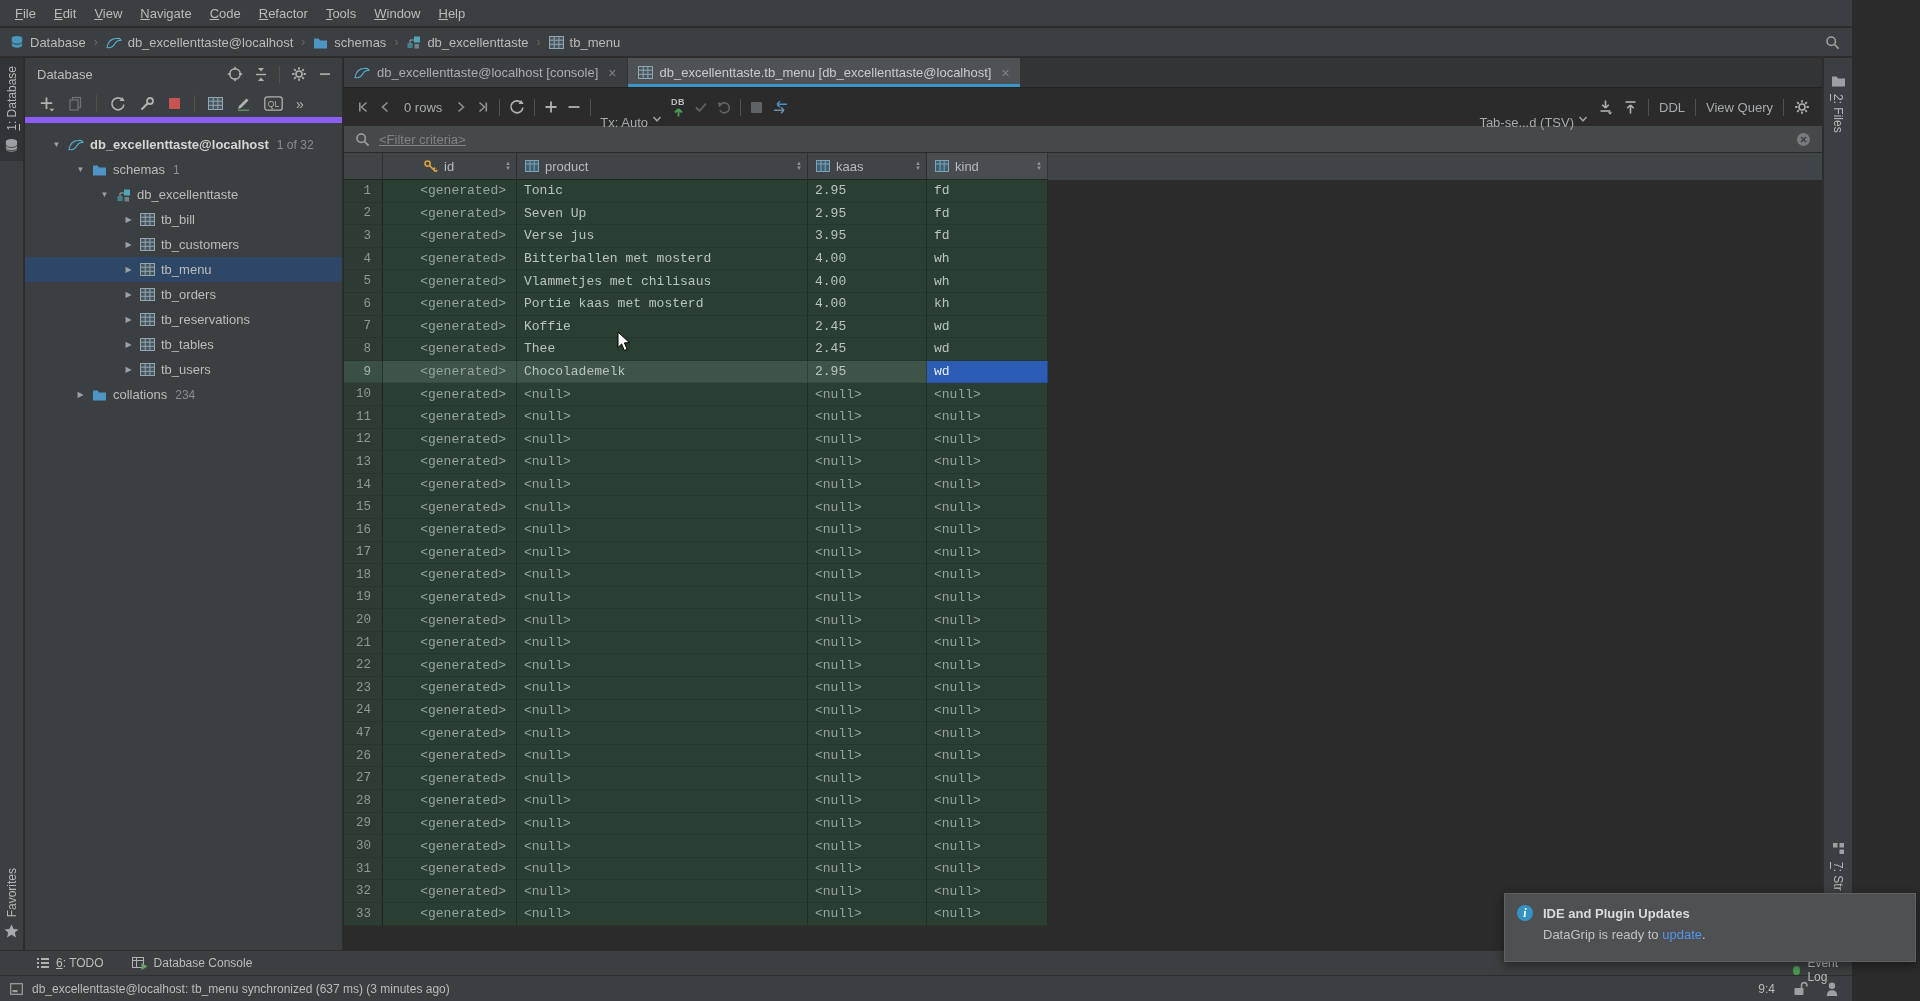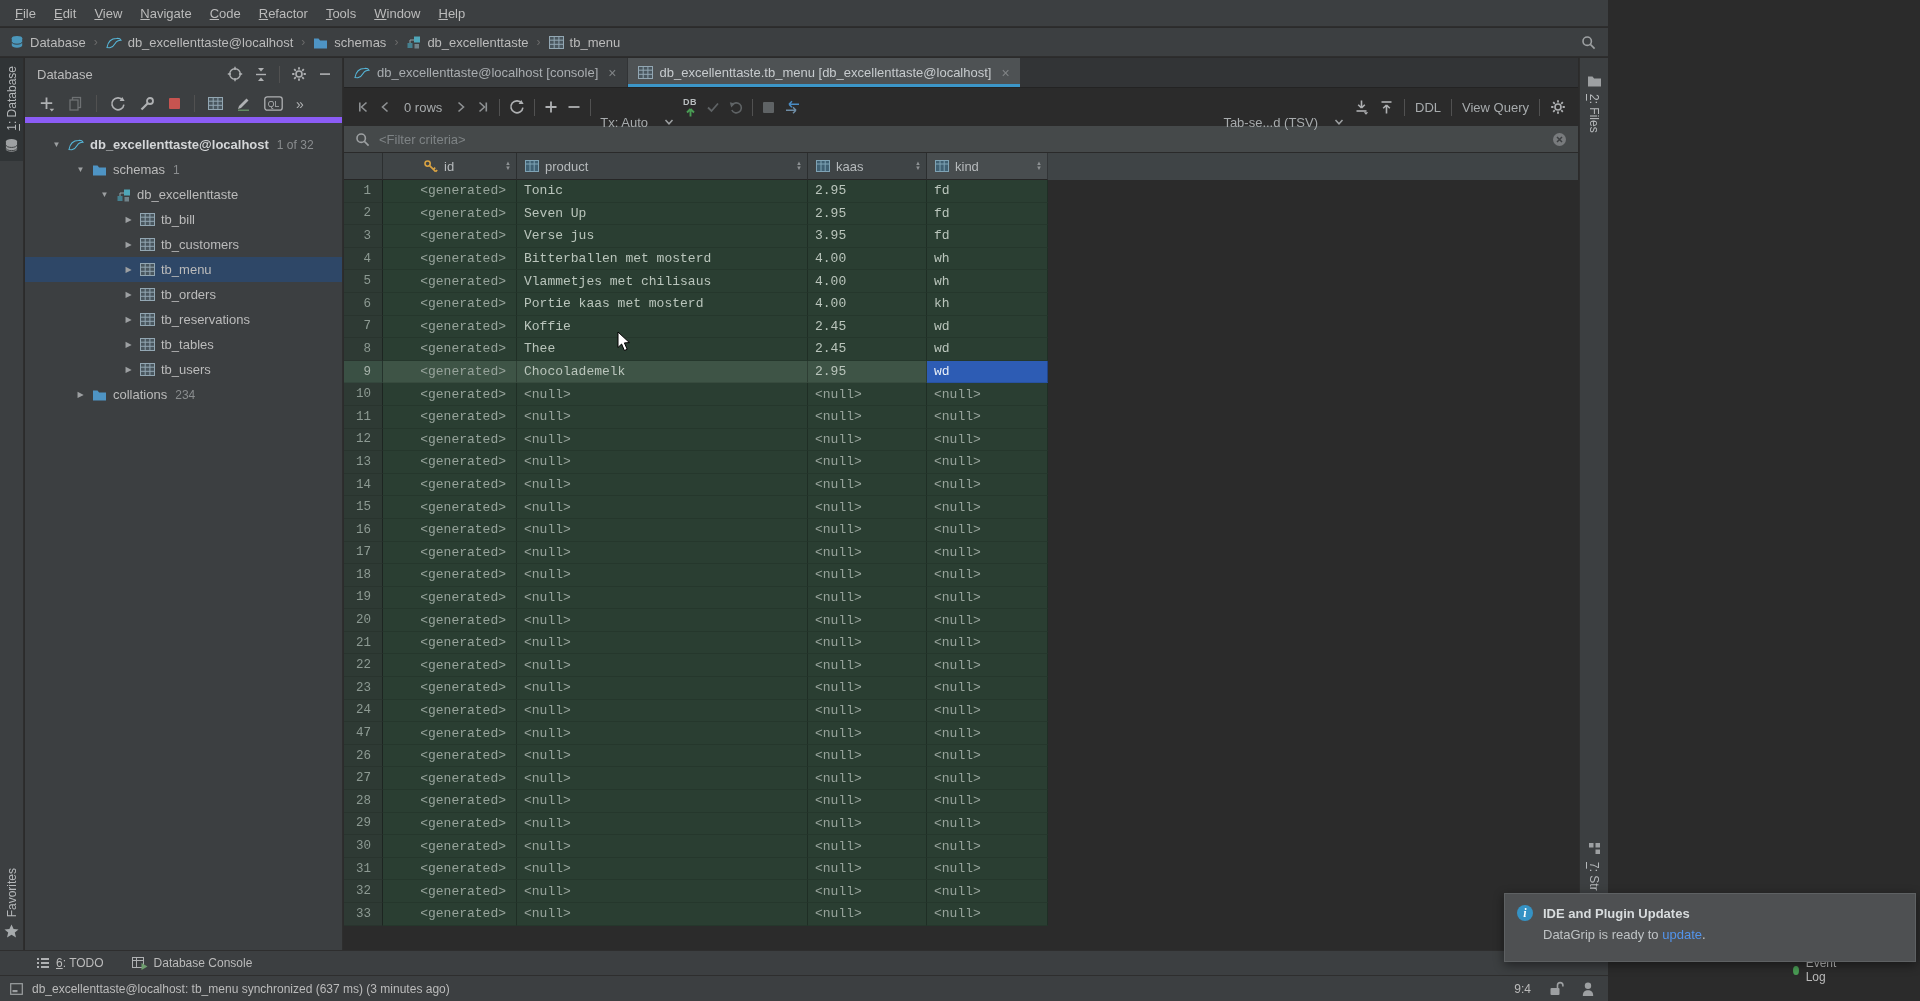--- a/index.html
+++ b/index.html
@@ -1,18 +1,18 @@
 <!DOCTYPE html>
 <html><head>
 <meta charset="utf-8">
 <style>
   * { margin:0; padding:0; box-sizing:border-box; }
   html,body { width:1920px; height:1001px; overflow:hidden; background:#2B2B2B;
     font-family:"Liberation Sans", sans-serif; color:#BBBBBB; }
-  .app { position:relative; width:1608px; height:1001px; }
+  .app { position:relative; width:1852px; height:1001px; }
 
   
   .menubar { position:absolute; left:0; top:0; right:0; height:27px; background:#3C3F41;
     display:flex; align-items:center; padding-left:6px; font-size:13px; border-bottom:1px solid #2E2E2E; }
   .mi { padding:0 9px; color:#BBBBBB; }
   .mi u { text-decoration:underline; }
 
   
   .crumbbar { position:absolute; left:0; top:28px; right:0; height:29px; background:#3C3F41;
     display:flex; align-items:center; padding:0 12px 0 10px; font-size:13px; border-bottom:1px solid #2E2E2E; }
@@ -53,29 +53,29 @@
   
   .editor { position:absolute; left:344px; top:58px; right:30px; bottom:51px; background:#2B2B2B; }
   .tabbar { height:30px; background:#323436; display:flex; align-items:stretch; border-bottom:1px solid #232323; }
   .tab { display:flex; align-items:center; gap:7px; padding:0 10px; font-size:13px; color:#A9ADB0;
     background:#3B3E40; margin-right:1px; position:relative; }
   .tab.active { background:#4E5254; color:#C7CBCE; }
   .tab.active::after { content:''; position:absolute; left:0; right:0; bottom:0; height:3px; background:#3C96C8; }
   .tab .close { color:#808486; margin-left:3px; font-size:14px; }
 
   .gtoolbar { height:38px; display:flex; align-items:center; padding:0 12px; gap:9px; font-size:12px; color:#A7ABAD; }
-  .tbtn { display:inline-flex; align-items:center; gap:16px;margin-top:30px; }
+  .tbtn { display:inline-flex; align-items:flex-start; gap:4px;margin-top:30px; }
   .rowslabel { color:#A7ABAD; font-size:13px; padding:0 4px; }
   .txt13 { font-size:13px; }
   .dbsubmit { display:flex; flex-direction:column; align-items:center; line-height:1; }
   .dbsubmit .dbtxt { font-size:9px; font-weight:bold; color:#B9BDBF; letter-spacing:0.5px; }
   .gtool-right { margin-left:auto; display:flex; align-items:center; gap:10px; }
 
   .filterrow { height:27px; background:#45494A; display:flex; align-items:center; gap:9px;
-    padding:0 11px; font-size:13px; color:#7E8385; border-bottom:1px solid #2A2A2A; }
+    padding:0 11px; font-size:13px; color:#7E8385; border-bottom:1px solid #2A2A2A;text-decoration:underline; }
   .filterrow .clear { margin-left:auto; }
 
   .ghead { height:27px; display:flex; background:#3F4446; font-size:13px; color:#B6BABC; }
   .hcell { display:flex; align-items:center; gap:6px; border-right:1px solid rgba(0,0,0,0.3);
     border-bottom:1px solid #262626; padding:0 5px 0 8px; }
   .hcell.hsel { background:#484D4F; }
   .hcell.c1 { padding-left:40px; }
   .sort { margin-left:auto; display:flex; flex-direction:column; font-size:6px; line-height:5px; color:#8F9395; }
 
   .grid { font-family:"Liberation Mono", monospace; font-size:13px; }

